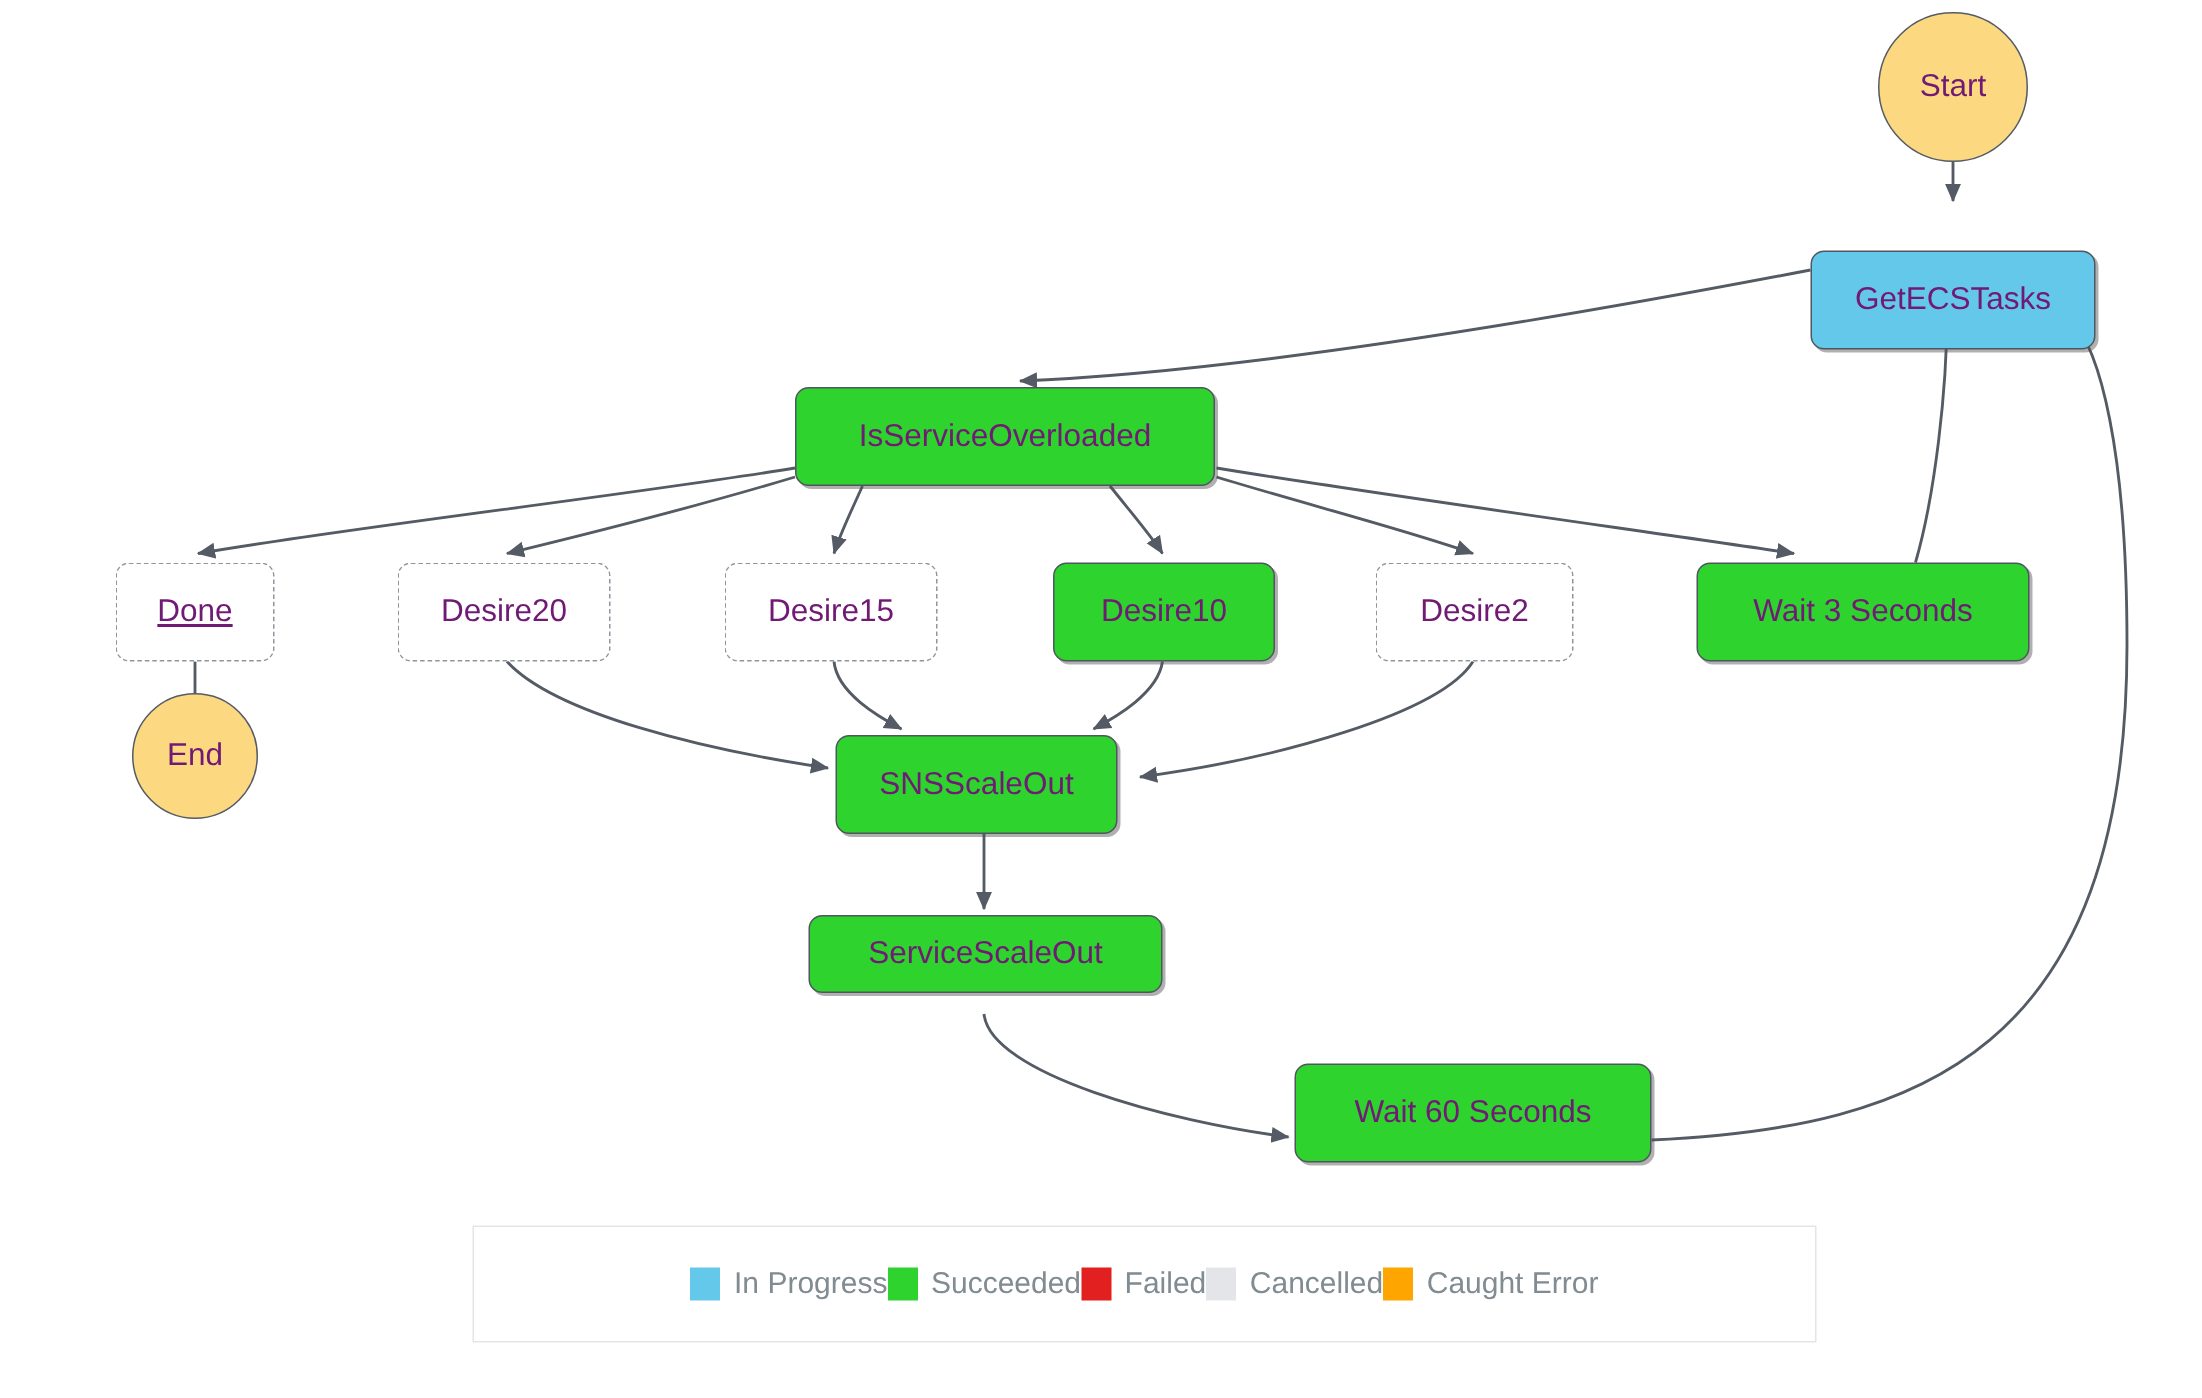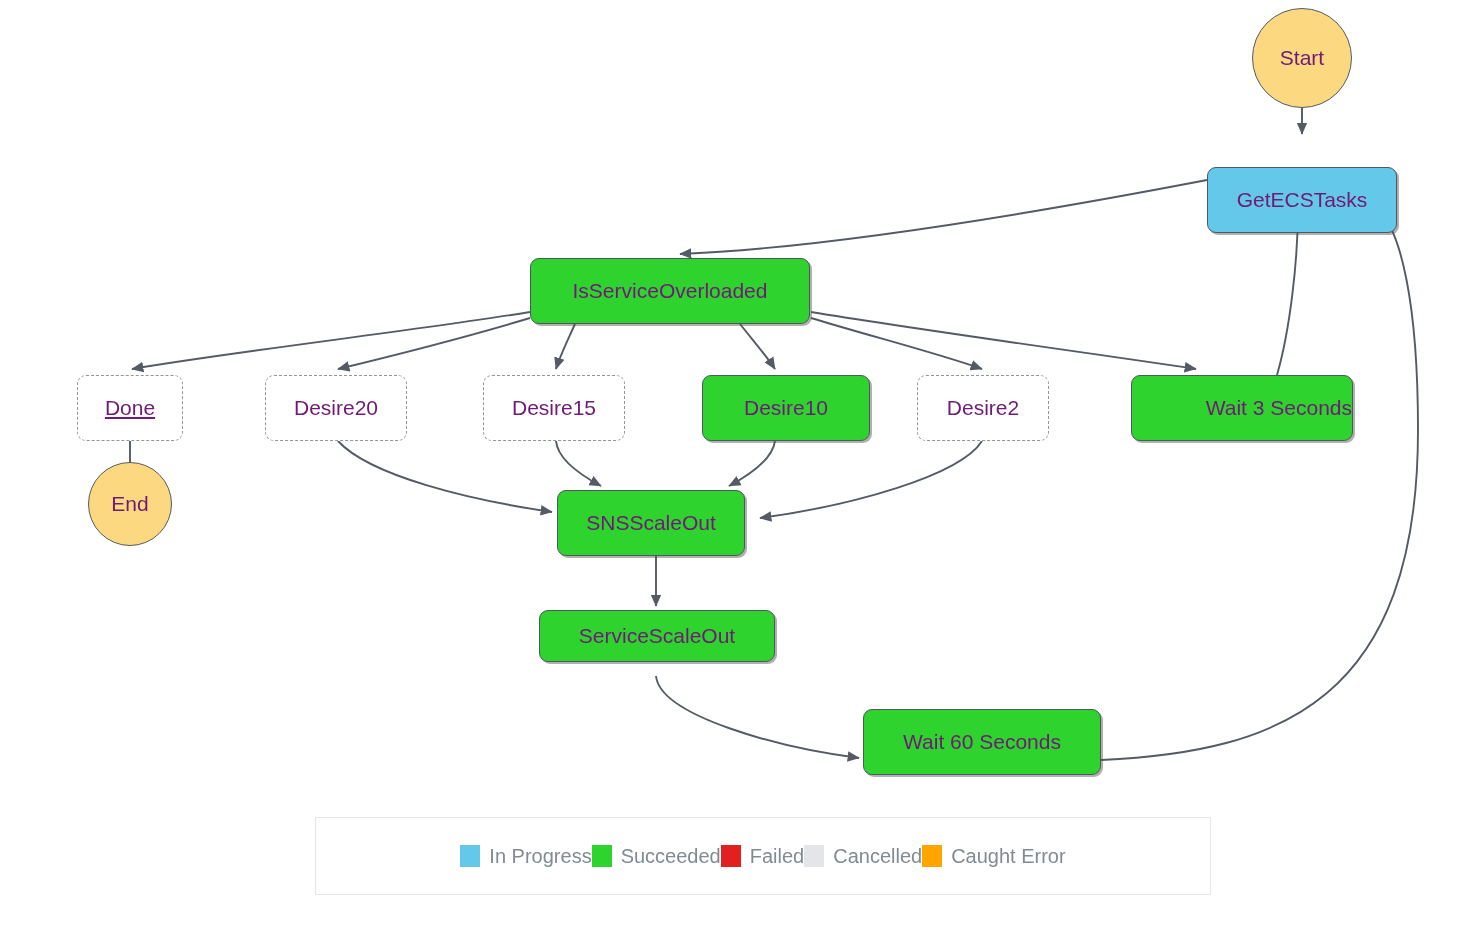--- a/index.html
+++ b/index.html
@@ -142,27 +142,27 @@
       </div>
       <div class="node box notstarted" style="left: 77px; top: 375px; width: 106px; height: 66px; text-decoration: underline;">
         <span>Done</span>
       </div>
       <div class="node box notstarted" style="left: 265px; top: 375px; width: 142px; height: 66px;">
         <span>Desire20</span>
       </div>
       <div class="node box notstarted" style="left: 483px; top: 375px; width: 142px; height: 66px;">
         <span>Desire15</span>
       </div>
-      <div class="node box succeeded" style="left: 702px; top: 375px; width: 168px; height: 66px;">
+      <div class="node box succeeded" style="left: 702px; top: 375px; width: 148px; height: 66px;">
         <span>Desire10</span>
       </div>
       <div class="node box notstarted" style="left: 917px; top: 375px; width: 132px; height: 66px; text-align: right;">
         <span>Desire2</span>
       </div>
-      <div class="node box succeeded" style="left: 1131px; top: 375px; width: 222px; height: 66px; justify-content: flex-end;">
+      <div class="node box succeeded" style="left: 1131px; top: 375px; width: 222px; height: 66px;">
         <span>Wait 3 Seconds</span>
       </div>
       <div class="node circle" style="left: 88px; top: 462px; width: 84px; height: 84px;">
         <span>End</span>
       </div>
       <div class="node box succeeded" style="left: 557px; top: 490px; width: 188px; height: 66px;">
         <span>SNSScaleOut</span>
       </div>
       <div class="node box succeeded" style="left: 539px; top: 610px; width: 236px; height: 52px;">
         <span>ServiceScaleOut</span>

